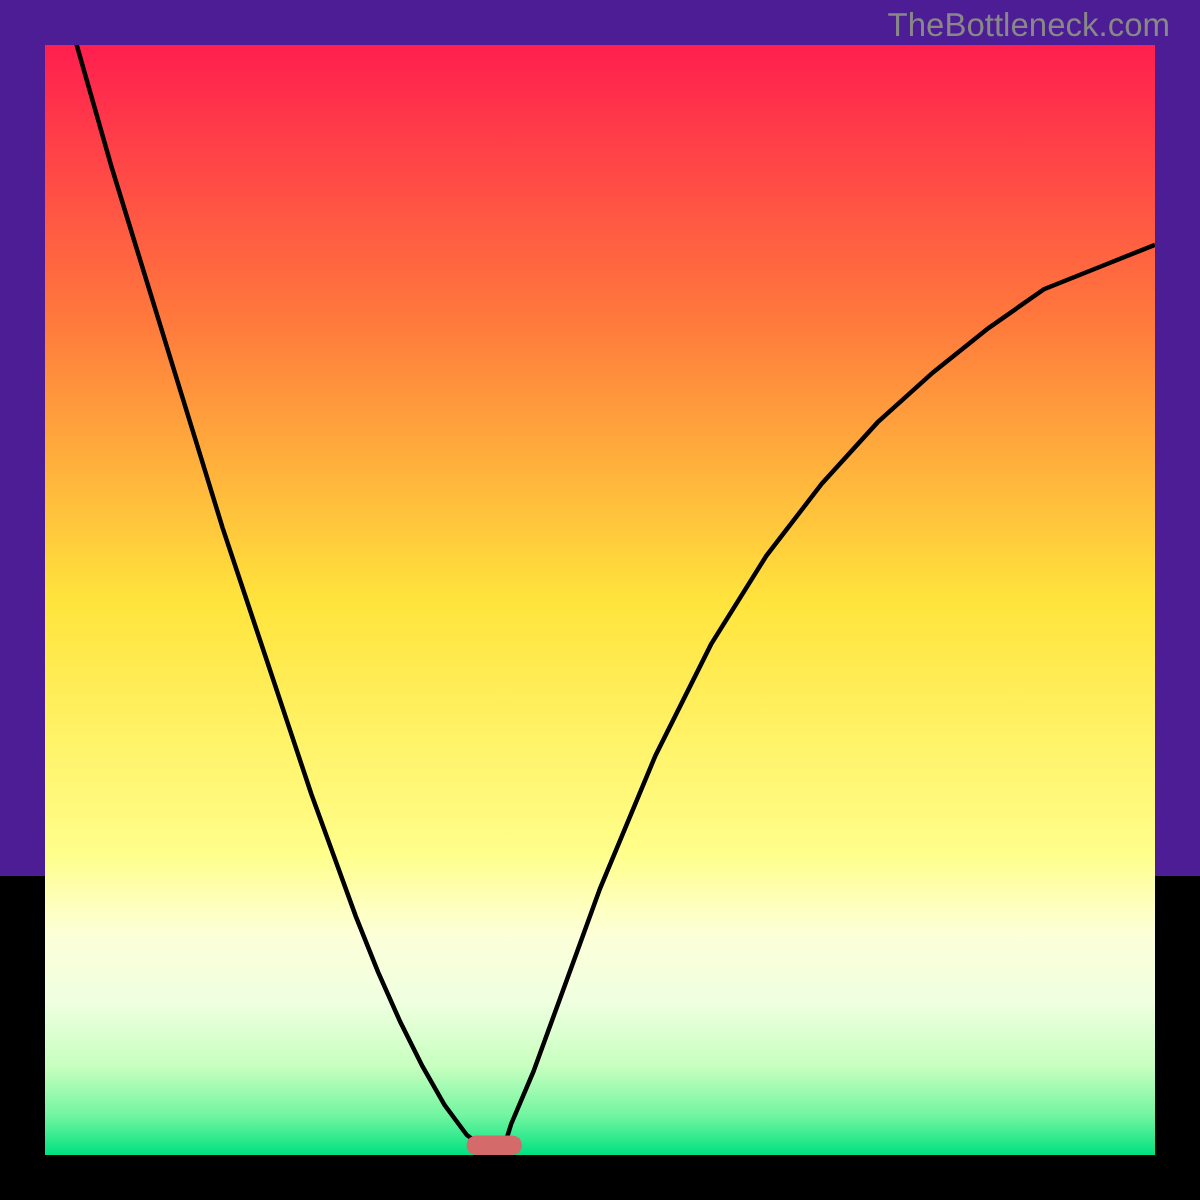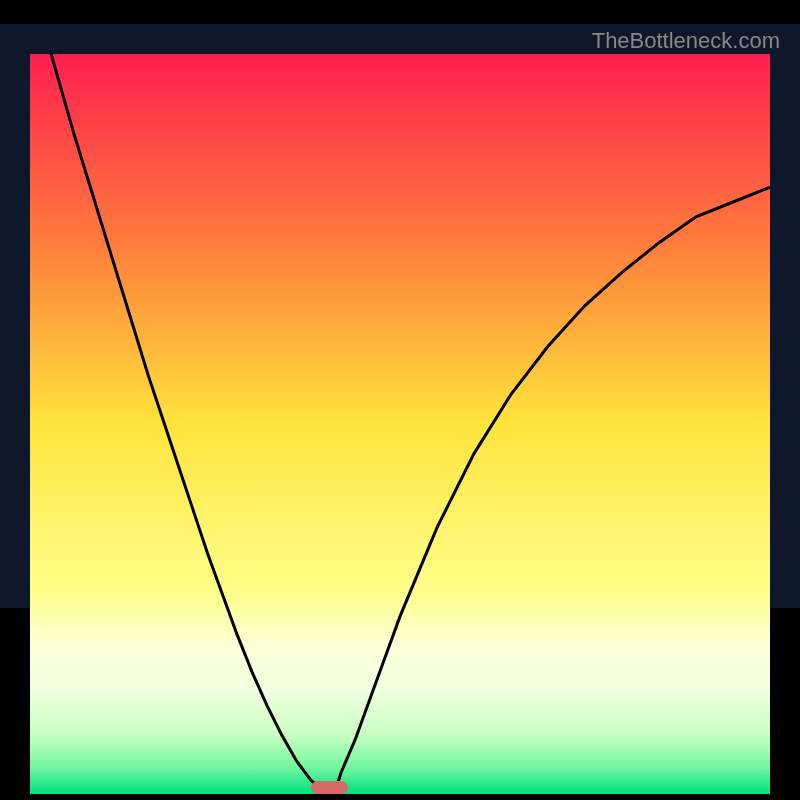--- a/index.html
+++ b/index.html
@@ -8,22 +8,21 @@
     width: 800px;
     height: 800px;
     background: #000;
     font-family: Arial, sans-serif;
     overflow: hidden;
   }
   .container {
     position: relative;
     width: 800px;
     height: 584px;
-    background: #0f172a;
-    margin-top: 24px;
+    background: #4c1d95;
   }
   .watermark {
     position: absolute;
     top: 4px;
     right: 20px;
     color: #888;
     font-size: 22px;
     font-weight: 500;
     z-index: 10;
   }

